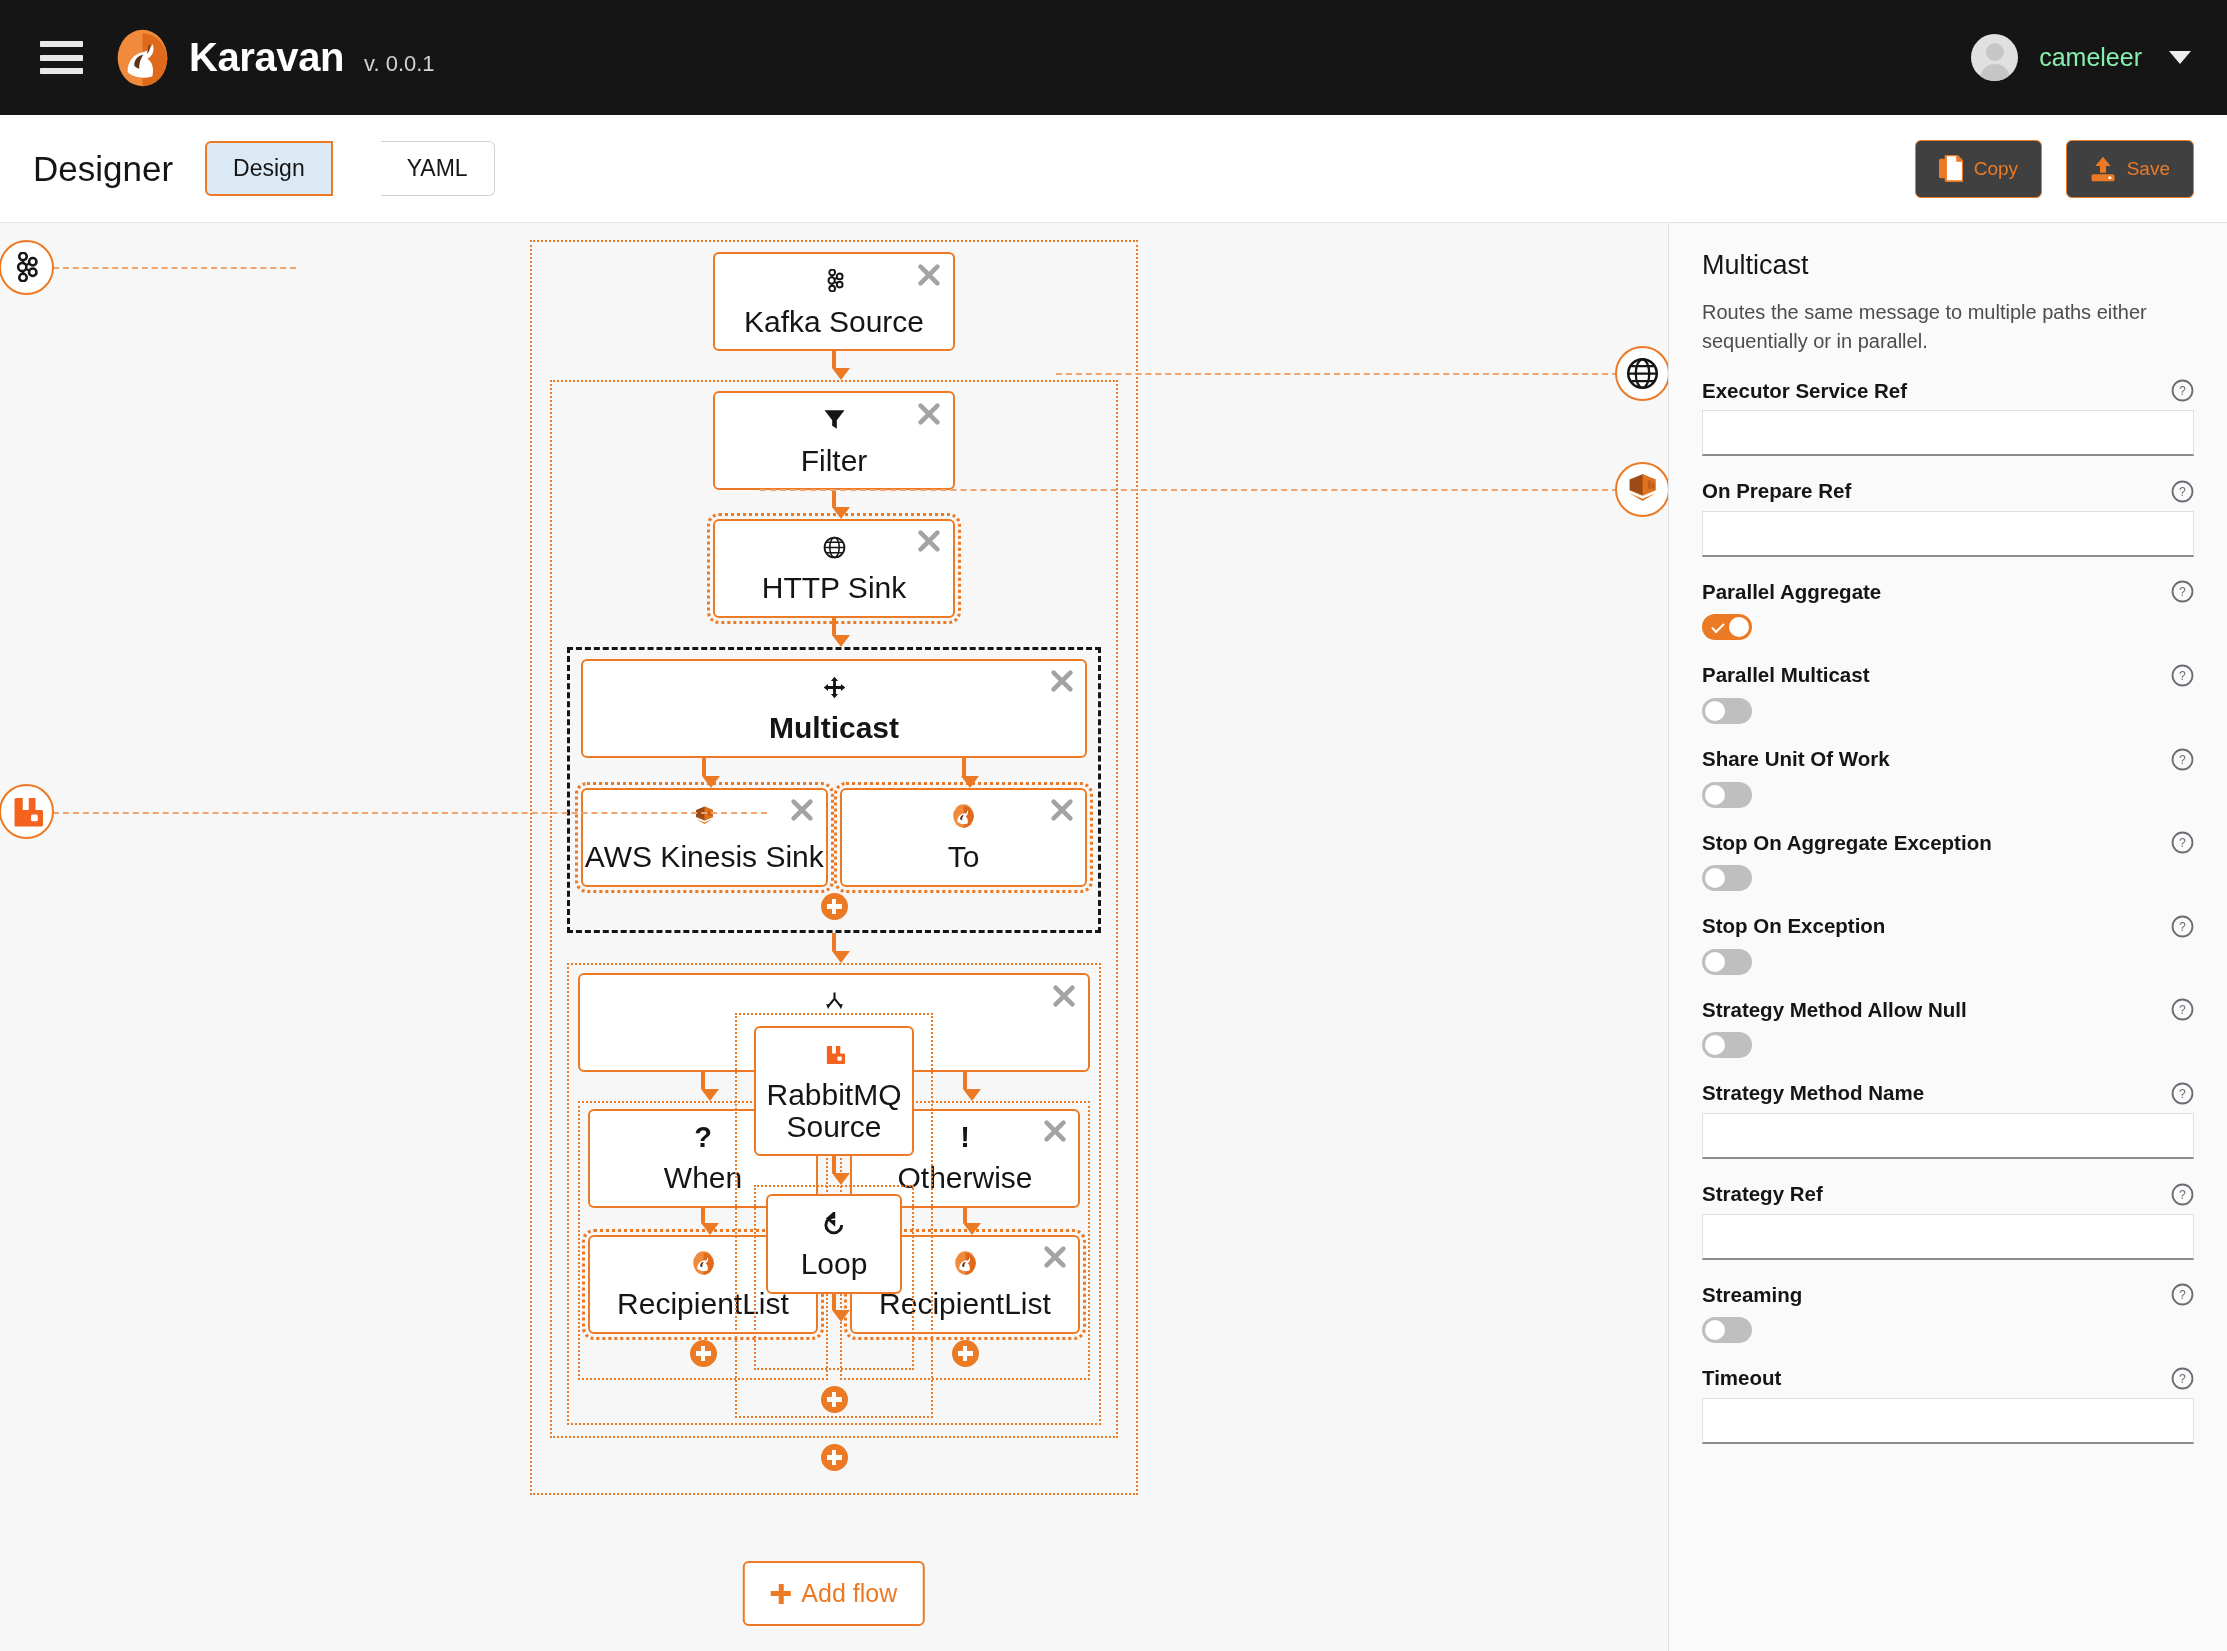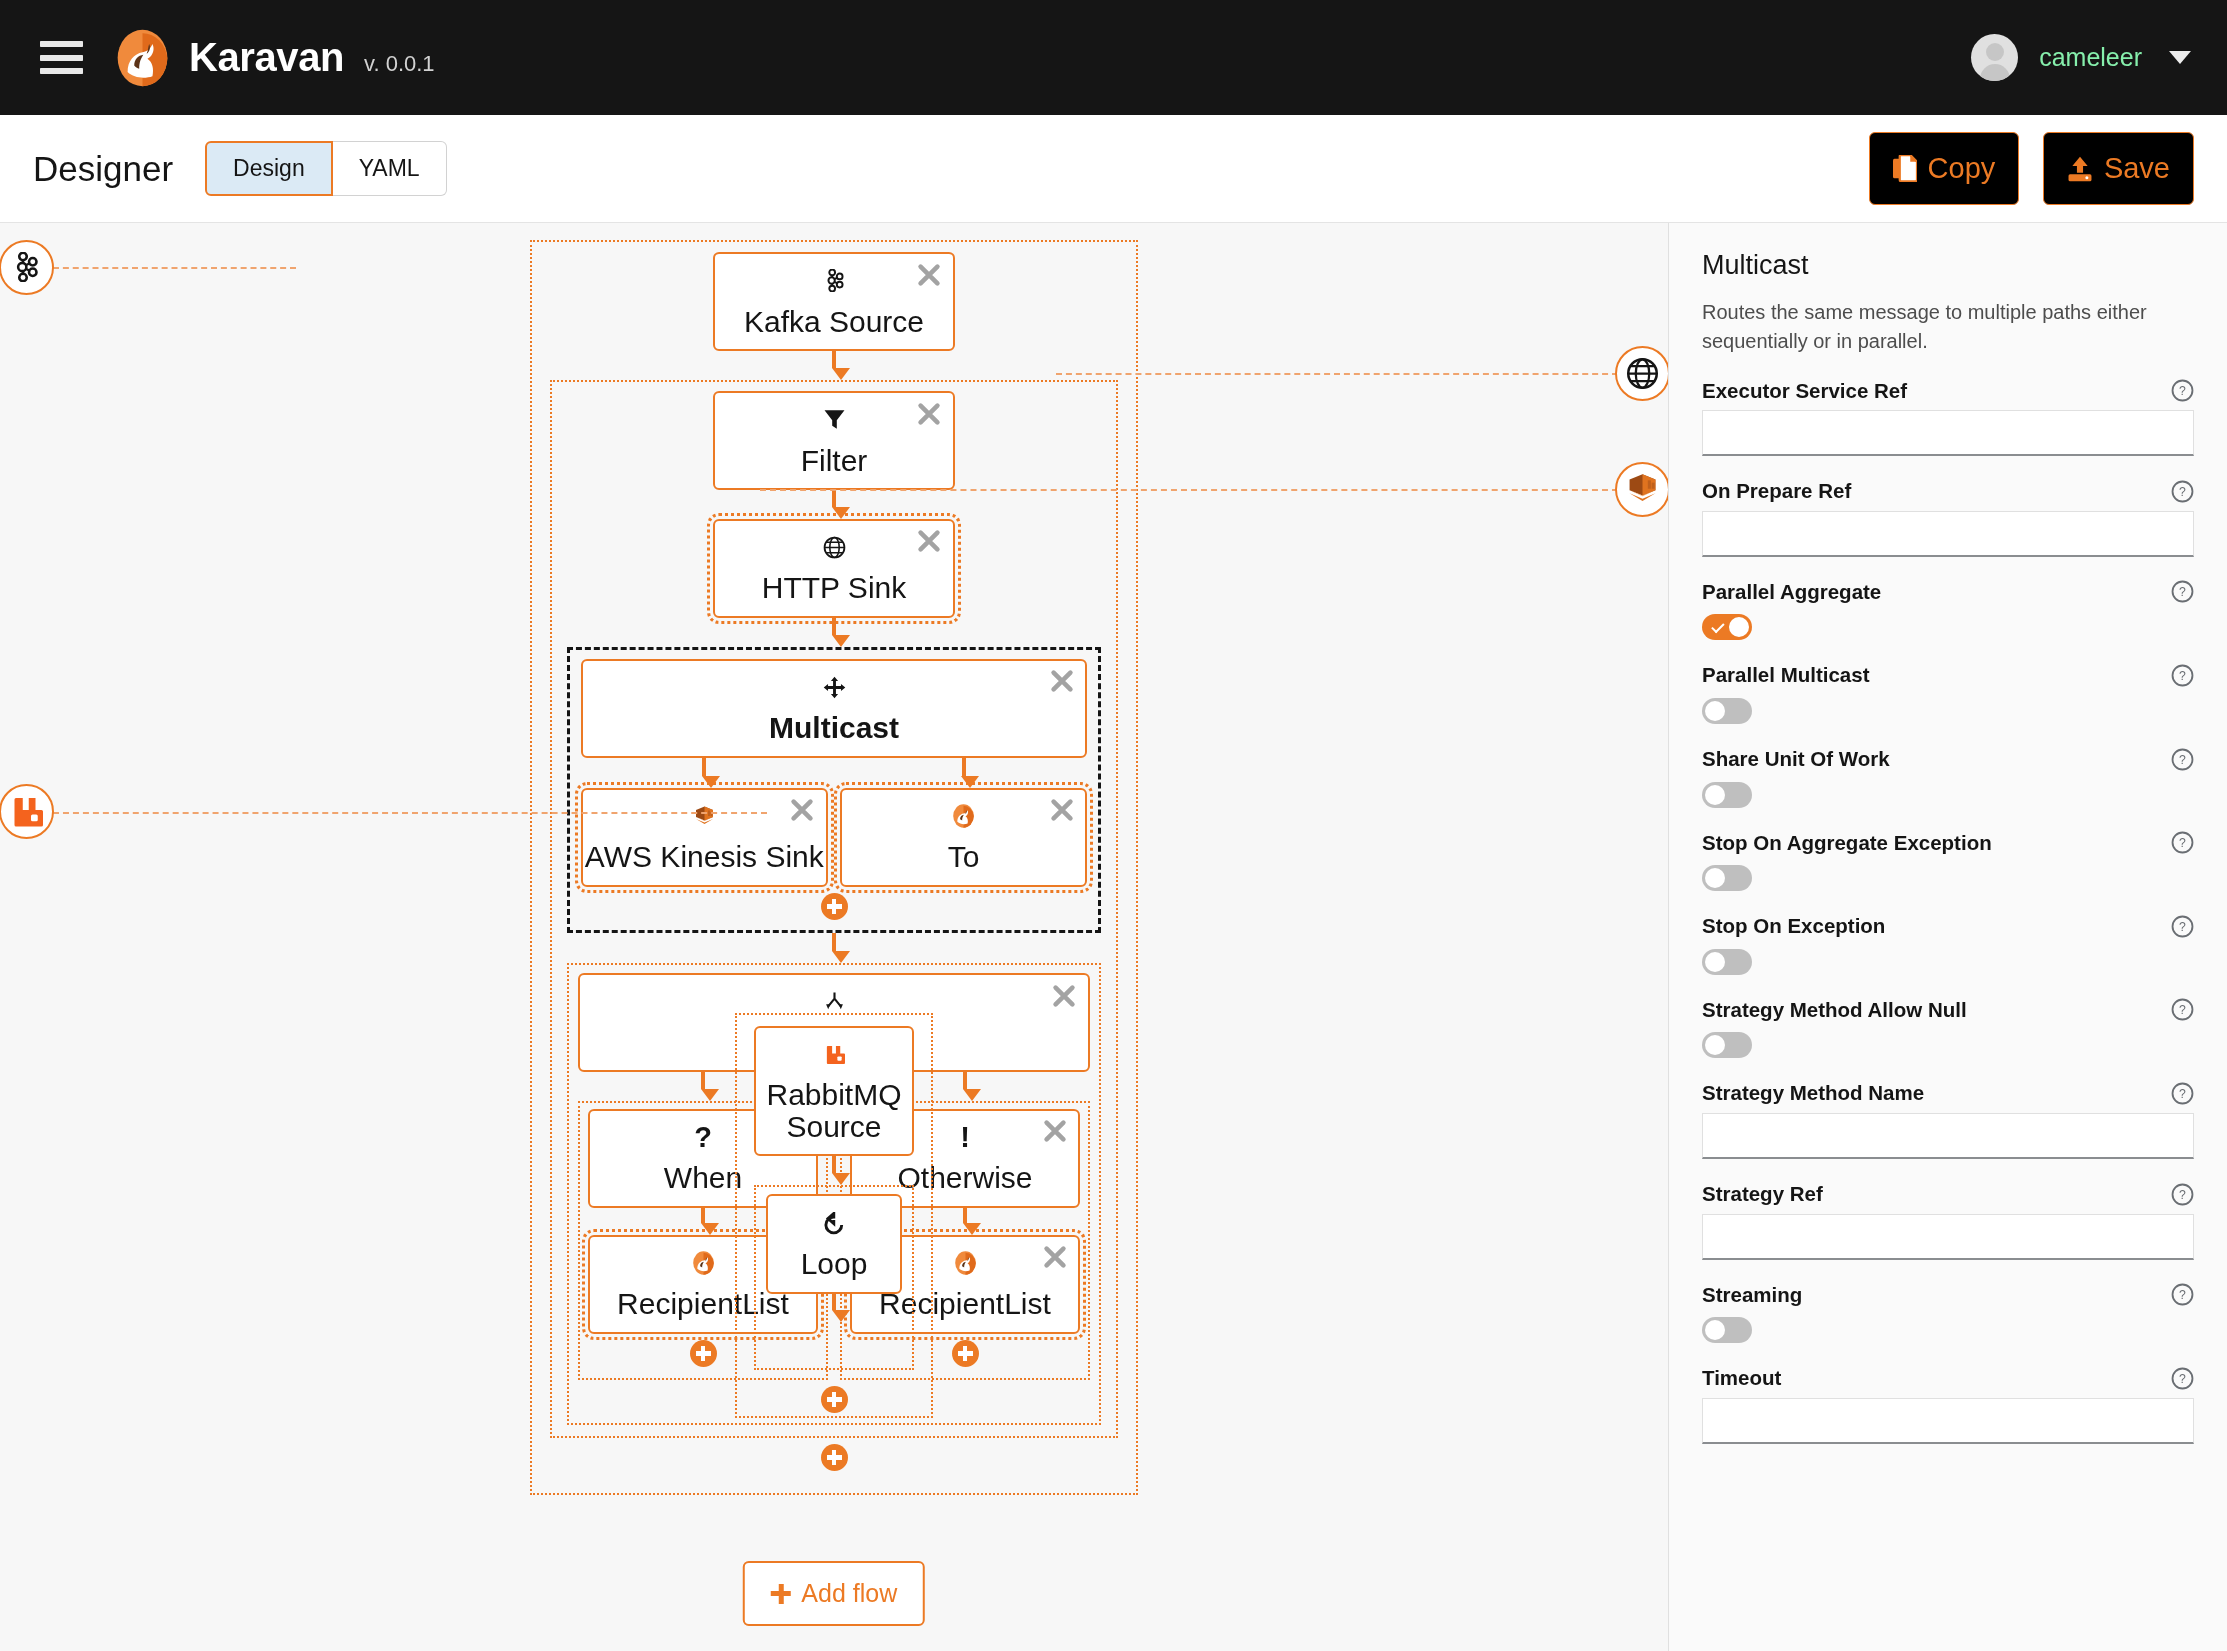--- a/index.html
+++ b/index.html
@@ -34,32 +34,32 @@
   .user-name { color: #86efac; font-size: 25px; margin-left: 21px; }
   .caret-down { margin-left: 27px; width:0; height:0; border-left:11.4px solid transparent;
     border-right:11.4px solid transparent; border-top:13px solid #ededed; }
 
   
   .subheader {
     height: 108px; background: #fff; border-bottom: 0.8px solid #e4e4e4;
     display: flex; align-items: center; padding: 0 33px 0 33px;
   }
   .page-title { font-size: 35px; font-weight: 400; color: #151515; }
-  .toggle-group { display: flex; margin-left: 32px; }
+  .toggle-group { display: flex; margin-left: 32px; gap: 48px; }
   .toggle-btn { height: 55px; padding: 0 26px; display: flex; align-items: center;
     justify-content: center; font-size: 23px; color: #151515; background: #fff;
     border: 1.5px solid #d2d2d2; cursor: pointer; }
   .toggle-btn:first-child { border-radius: 6px 0 0 6px; }
   .toggle-btn:last-child { border-radius: 0 6px 6px 0; border-left: none; }
   .toggle-btn.active { background: #dbeaf5; border-color: #ec7a24; border-width: 2.3px;
     color: #151515; }
   .header-actions { margin-left: auto; display: flex; gap: 24px; }
-  .act-btn { height: 73px; padding: 0 23px; display: flex; align-items: center; gap: 10.6px;
-    background: #000000; border: 1.5px solid #ec7a24; border-radius: 6px; color: #ec7a24;
-    font-size: 29px; cursor: pointer; }
+  .act-btn { height: 58px; padding: 0 23px; display: flex; align-items: center; gap: 10.6px;
+    background: #404040; border: 1.5px solid #ec7a24; border-radius: 6px; color: #ec7a24;
+    font-size: 19px; cursor: pointer; }
   .act-btn svg { display: block; }
 
   
   .body-wrap { display: flex; height: calc(1652px - 115px - 108px); background: #f7f7f7; }
   .canvas { flex: 1; position: relative; overflow: hidden; }
   .props-panel { width: 559px; background: #fafafa; border-left: 0.8px solid #e0e0e0;
     padding: 27px 33px 0 33px; overflow: hidden; }
 
   
   .flow-col { position: absolute; left: 50%; transform: translateX(-50%);

